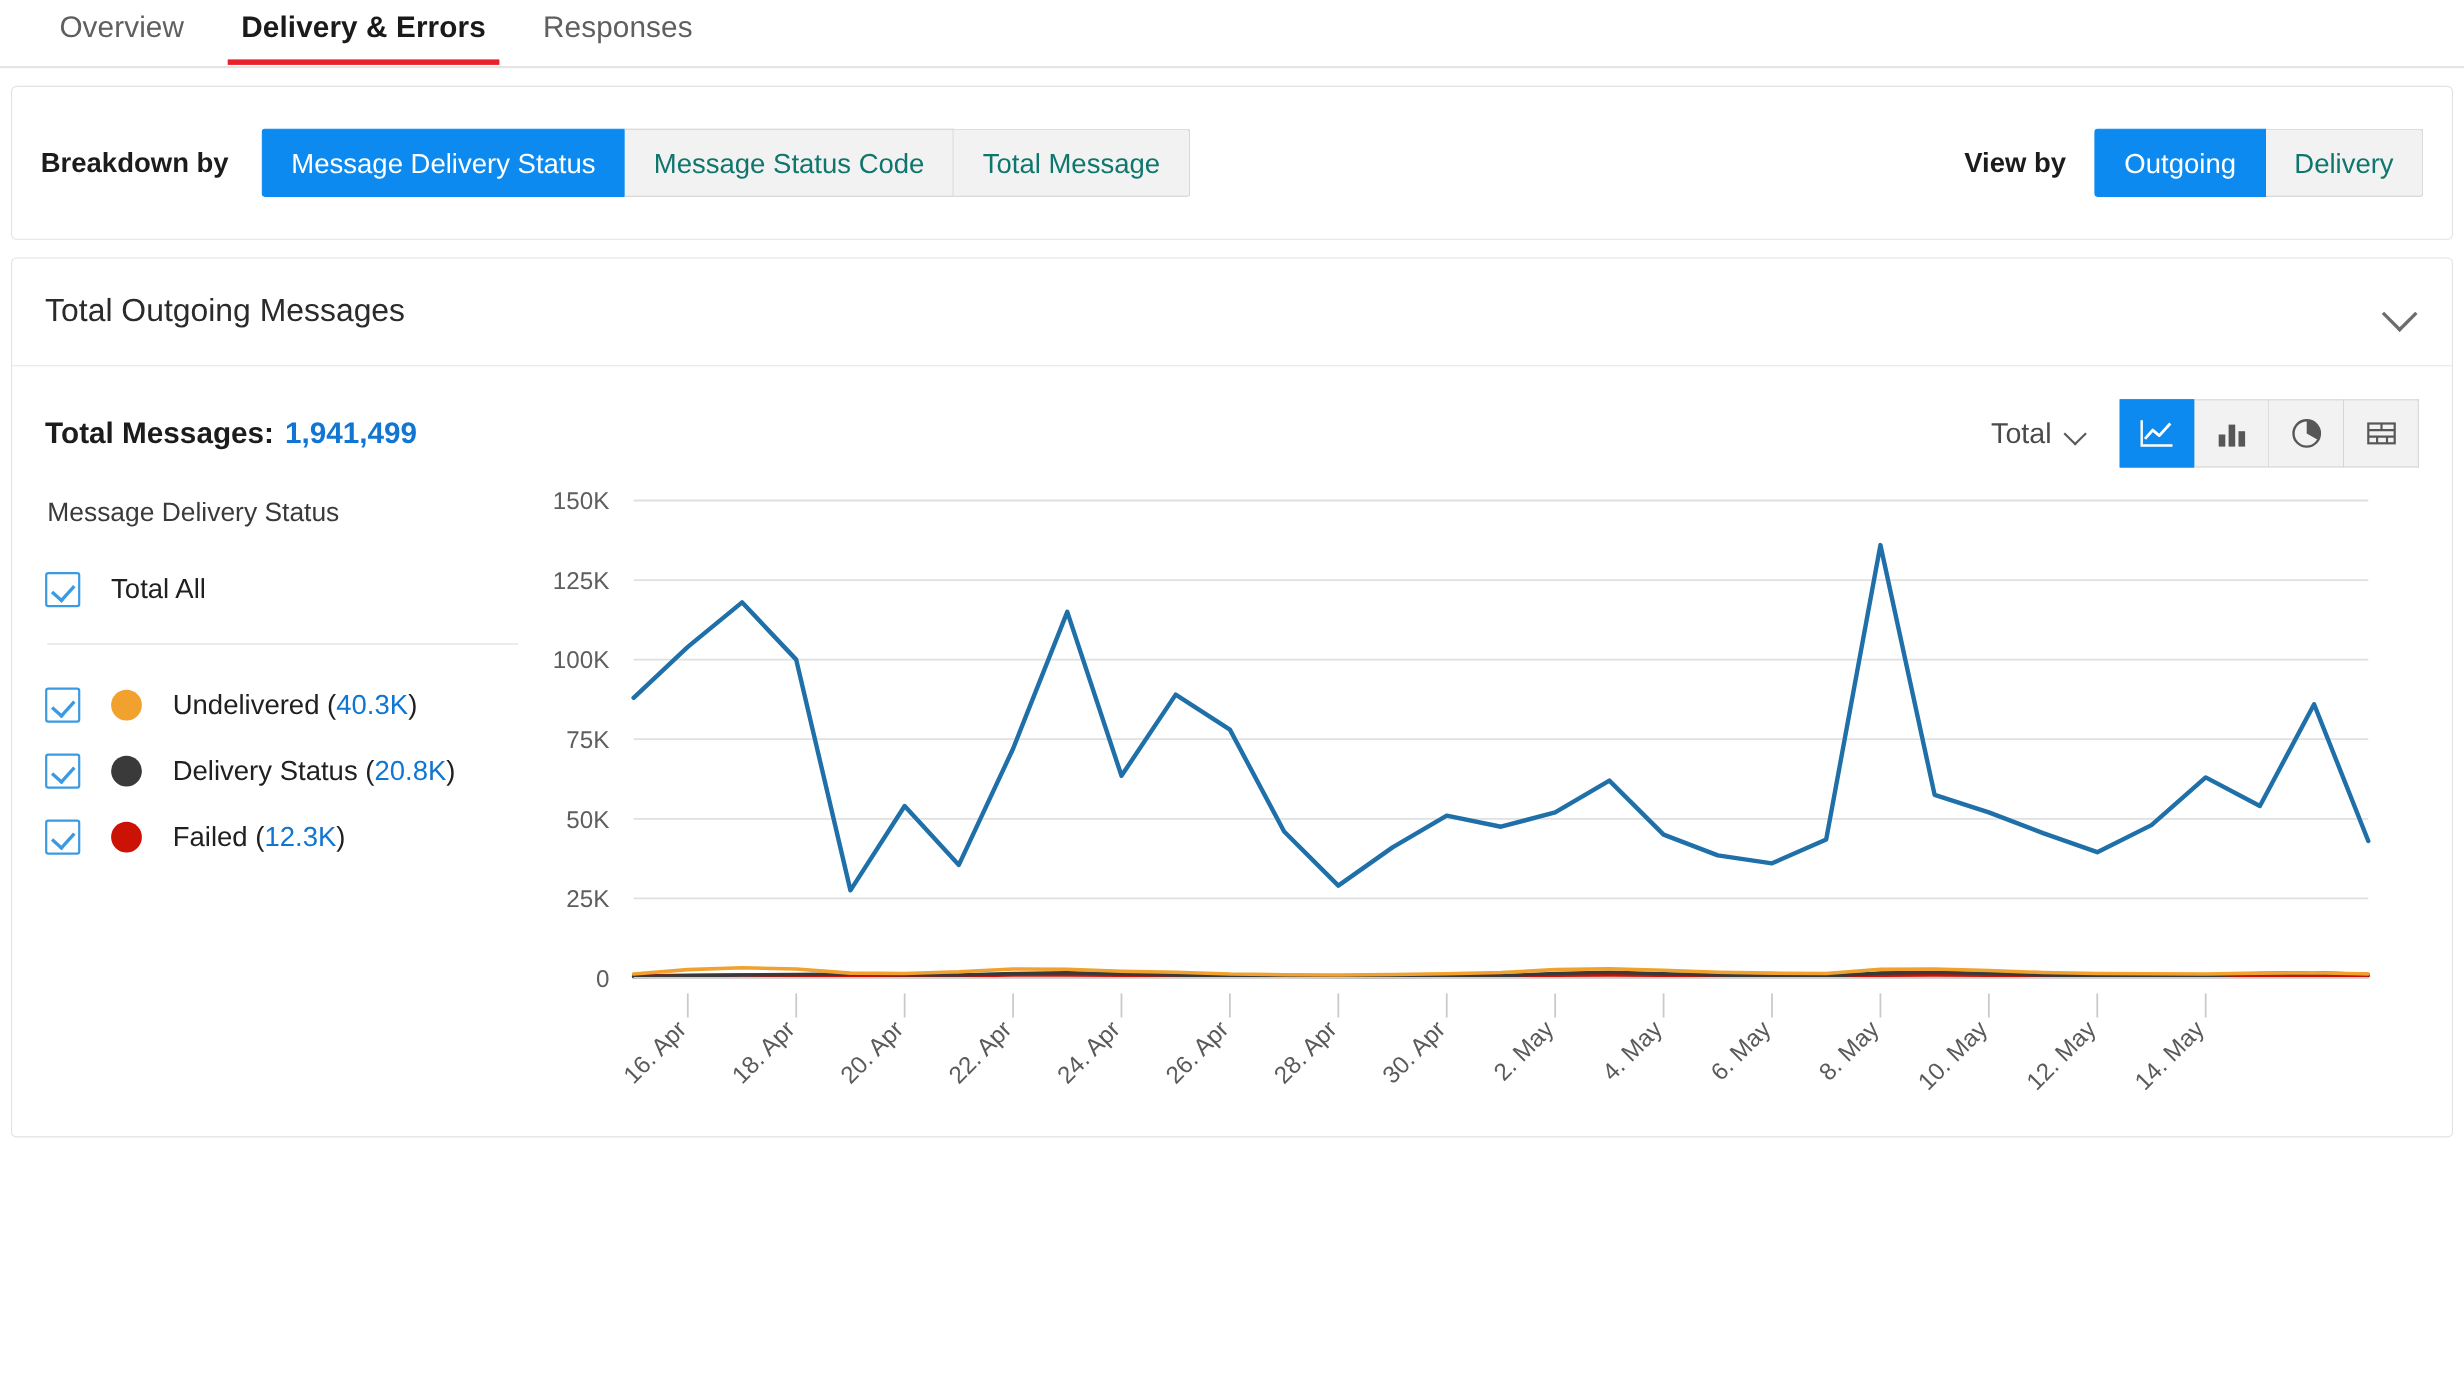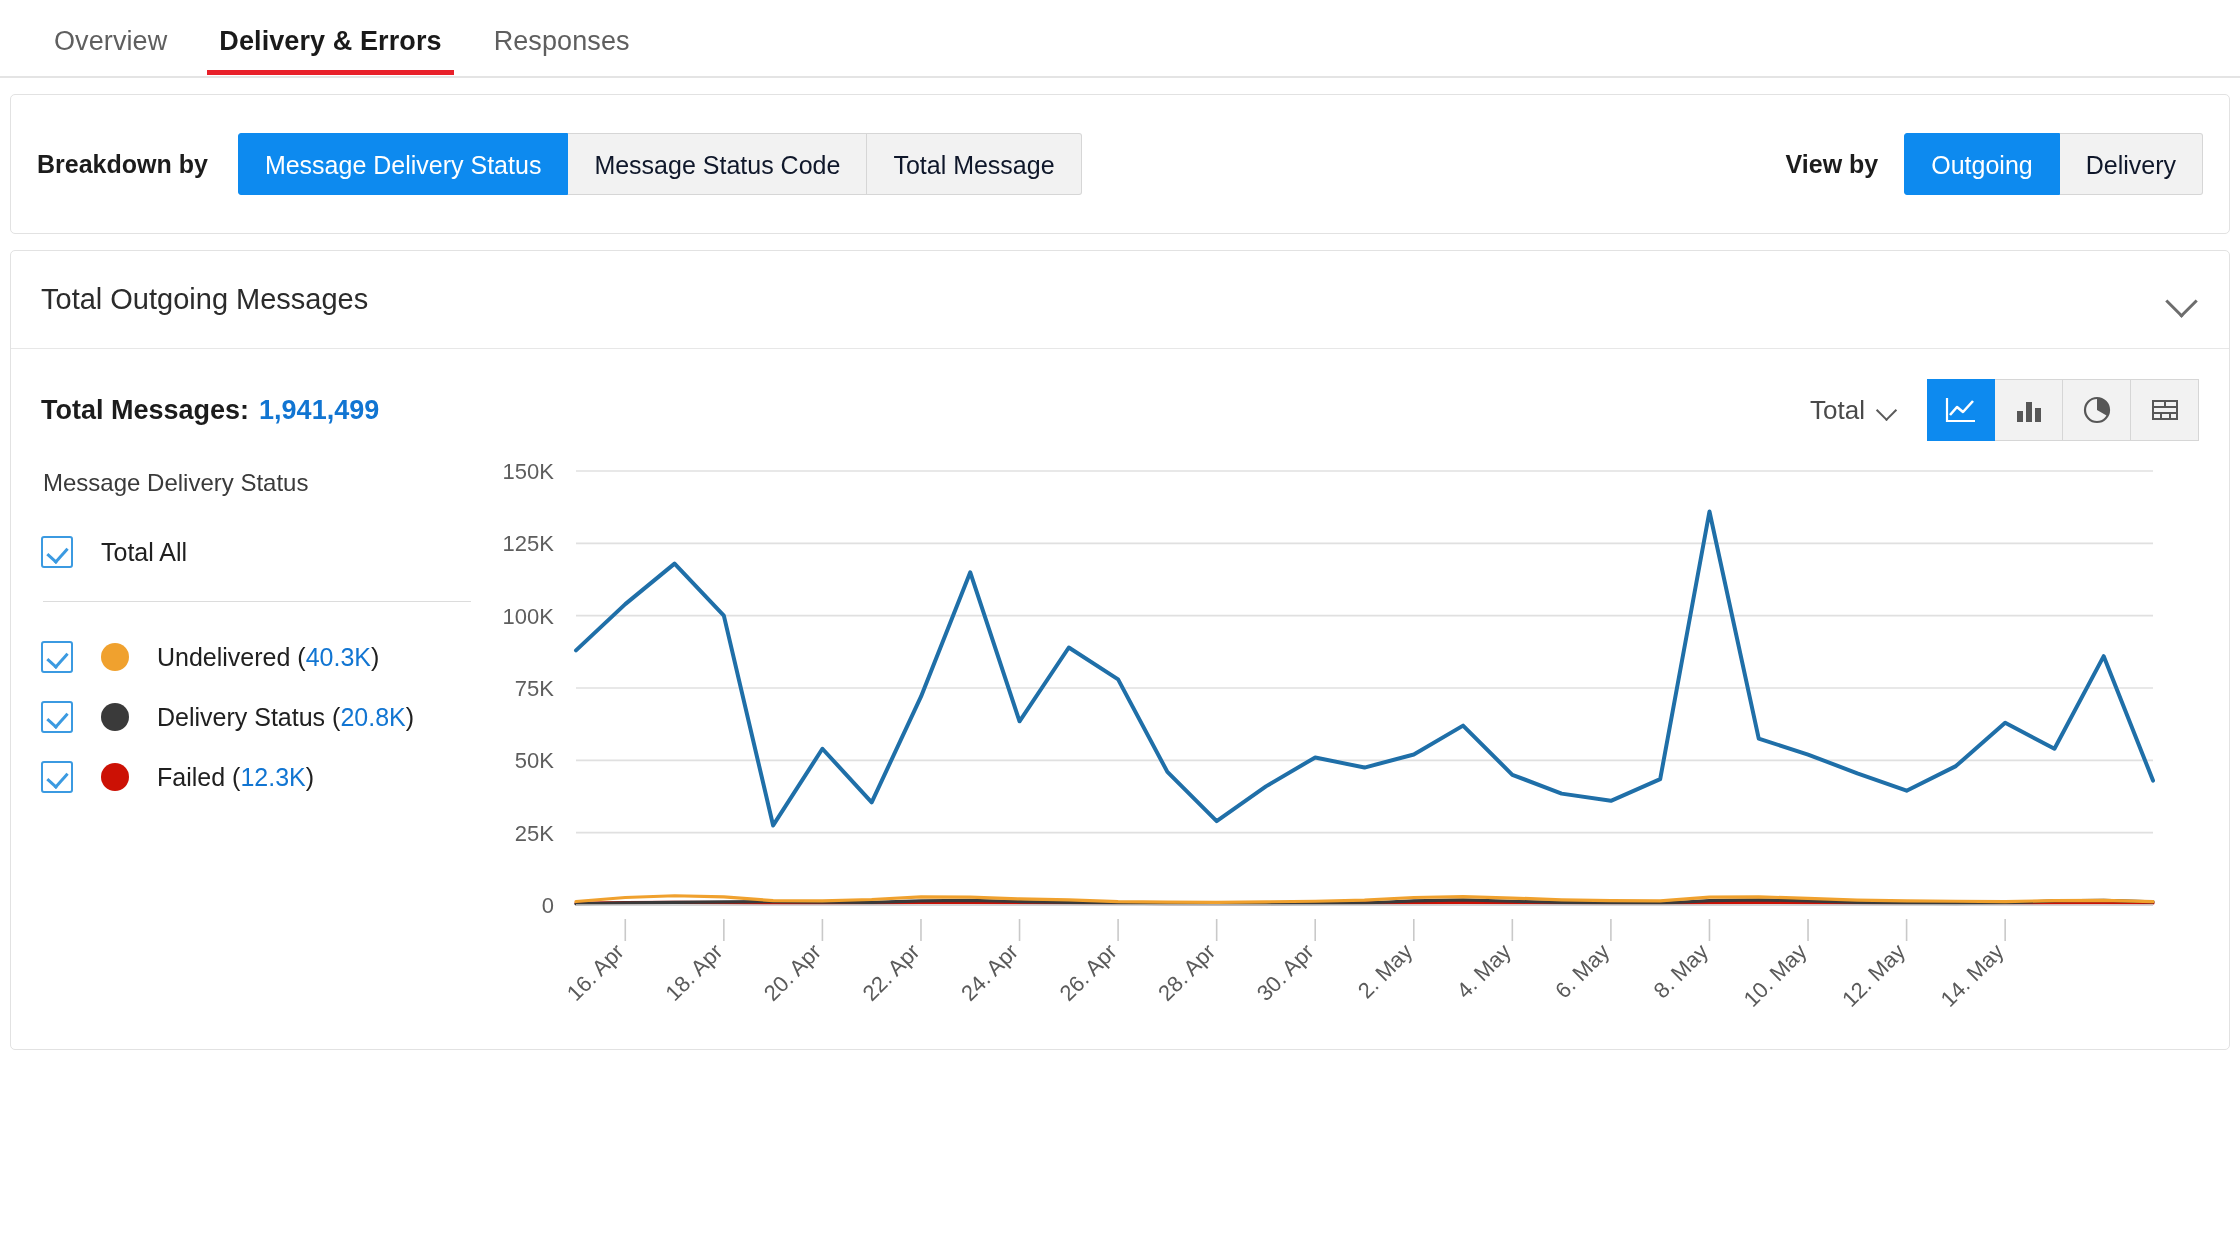--- a/index.html
+++ b/index.html
@@ -12,21 +12,20 @@
   }
 
   
   .tabbar {
     position: relative;
     height: 62px;
     display: flex;
     align-items: flex-start;
     padding: 0 0 0 28px;
     background: #ffffff;
-    margin-top: 16px;
   }
   .tabbar::after {
     content: "";
     position: absolute;
     left: 0; right: 0; bottom: 0;
     height: 2px;
     background: #e4e4e4;
   }
   .tab {
     position: relative;
@@ -67,21 +66,21 @@
   }
   .segmented { display: flex; }
   .seg {
     font-size: 25px;
     padding: 0 26px;
     height: 62px;
     line-height: 62px;
     background: #f2f2f2;
     border: 1px solid #d6d6d6;
     border-left: none;
-    color: #0f172a;
+    color: #0f766e;
     cursor: pointer;
     white-space: nowrap;
   }
   .seg:first-child { border-left: 1px solid #d6d6d6; border-radius: 3px 0 0 3px; }
   .seg:last-child { border-radius: 0 3px 3px 0; }
   .seg.active {
     background: #0d8aef;
     color: #ffffff;
     border-color: #0d8aef;
   }

